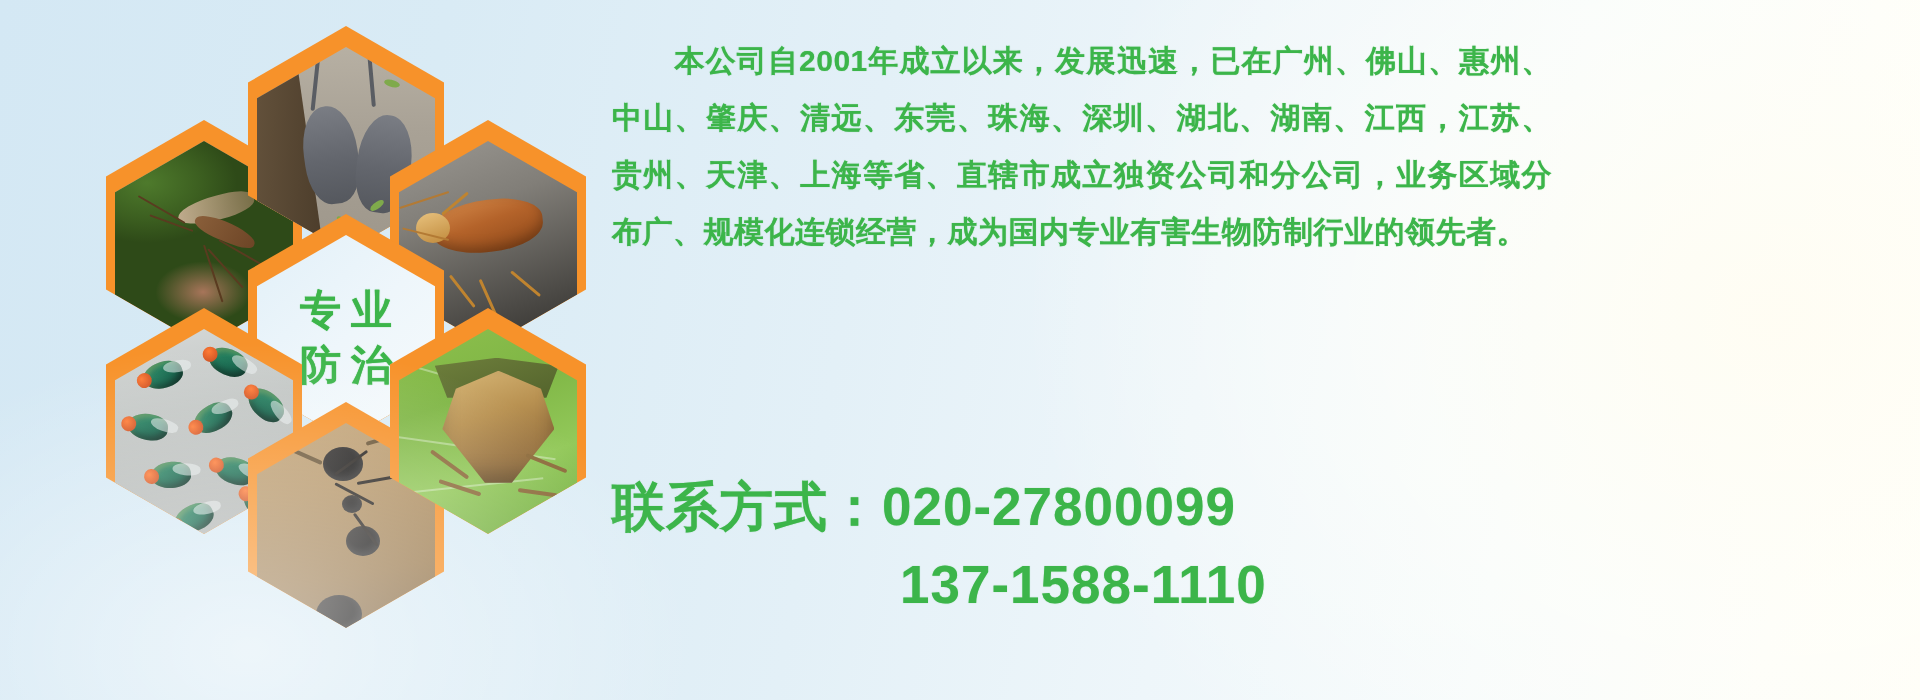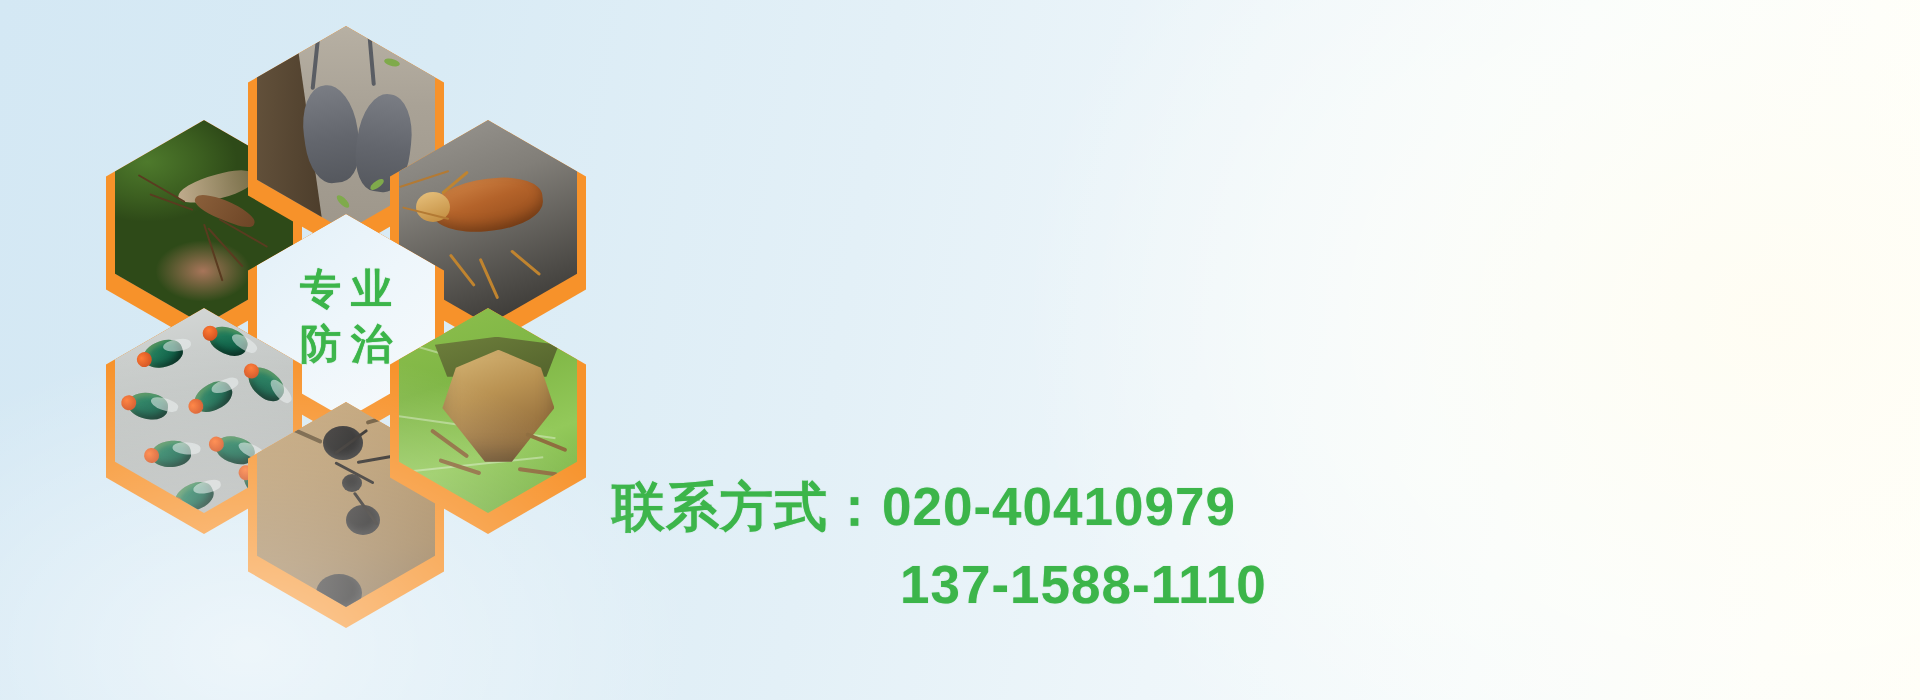--- a/index.html
+++ b/index.html
@@ -30,21 +30,21 @@
     position: absolute;
     left: 96px; top: 8px;
     width: 500px; height: 560px;
   }
   .hex {
     position: absolute;
     width: 196px; height: 226px;
     -webkit-clip-path: polygon(50% 0%, 100% 25%, 100% 75%, 50% 100%, 0% 75%, 0% 25%);
     clip-path: polygon(50% 0%, 100% 25%, 100% 75%, 50% 100%, 0% 75%, 0% 25%);
     background: #f7922a;
-    display: flex; align-items: flex-start; justify-content: center;
+    display: flex; align-items: flex-end; justify-content: center;
   }
   .hex .inner {
     width: 178px; height: 205px;
     -webkit-clip-path: polygon(50% 0%, 100% 25%, 100% 75%, 50% 100%, 0% 75%, 0% 25%);
     clip-path: polygon(50% 0%, 100% 25%, 100% 75%, 50% 100%, 0% 75%, 0% 25%);
     overflow: hidden;
     position: relative;
   }
   .hex .art { position: absolute; inset: -6px; }
 
@@ -277,19 +277,22 @@
           <div class="leg" style="left:20%;top:58%;width:46px;transform:rotate(36deg);"></div>
           <div class="leg" style="left:24%;top:72%;width:44px;transform:rotate(18deg);"></div>
           <div class="leg" style="left:70%;top:60%;width:44px;transform:rotate(22deg);"></div>
           <div class="leg" style="left:66%;top:76%;width:40px;transform:rotate(8deg);"></div>
         </div>
       </div>
     </div>
 
   </div>
 
+  <div id="copy">
+    <p><span class="indent"></span><span>本公司自2001年成立以来，发展迅速，已在广州、佛山、惠州、中山、肇庆、清远、东莞、珠海、深圳、湖北、湖南、江西，江苏、贵州、天津、上海等省、直辖市成立独资公司和分公司，业务区域分布广、规模化连锁经营，成为国内专业有害生物防制行业的领先者。</span></p>
+  </div>
 
   <div id="contact">
-    <div class="contact-line"><span>联系方式：</span><span>020-40410979</span></div>
+    <div class="contact-line"><span>联系方式：</span><span>020-27800099</span></div>
     <div class="contact-line secondary"><span>137-1588-1110</span></div>
   </div>
 
 </div>
 
 </body></html>

